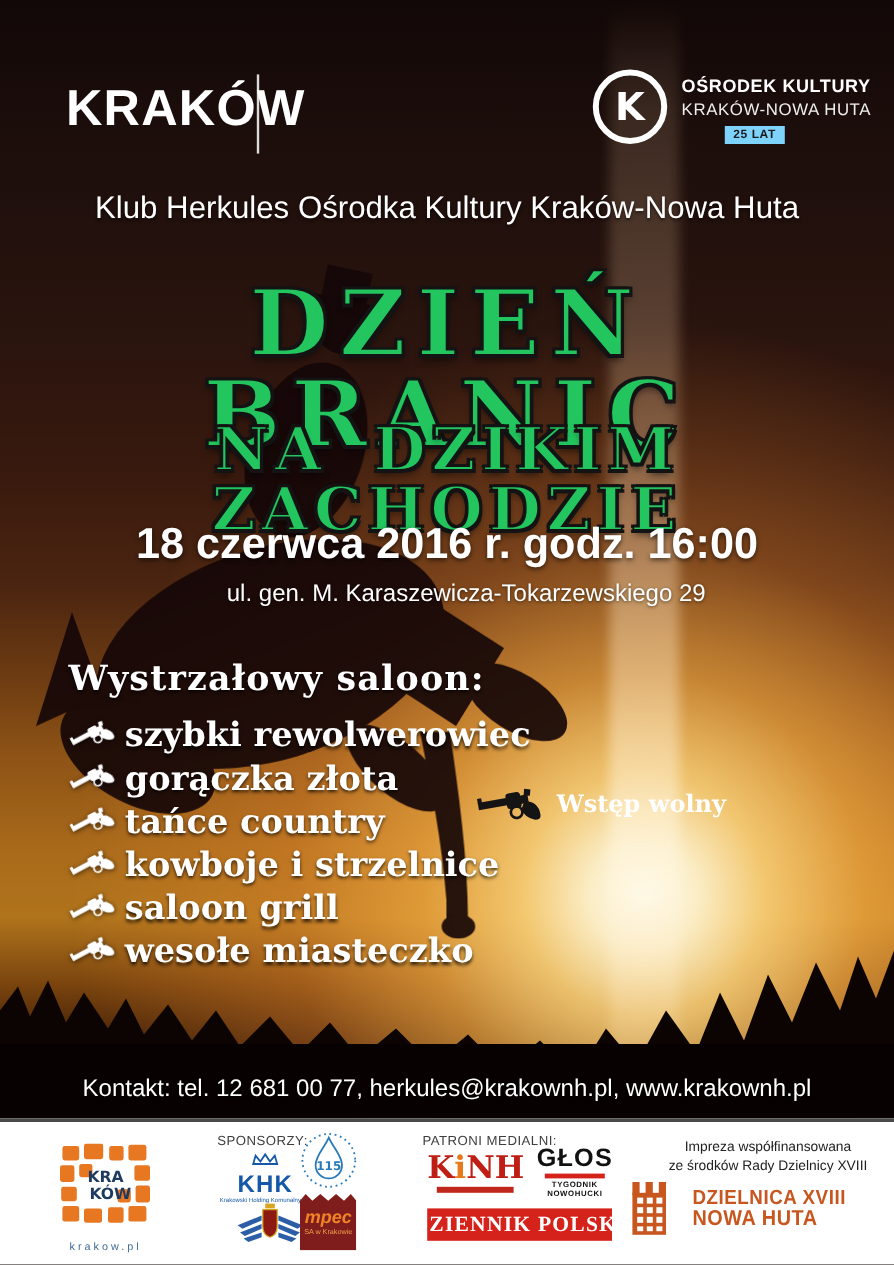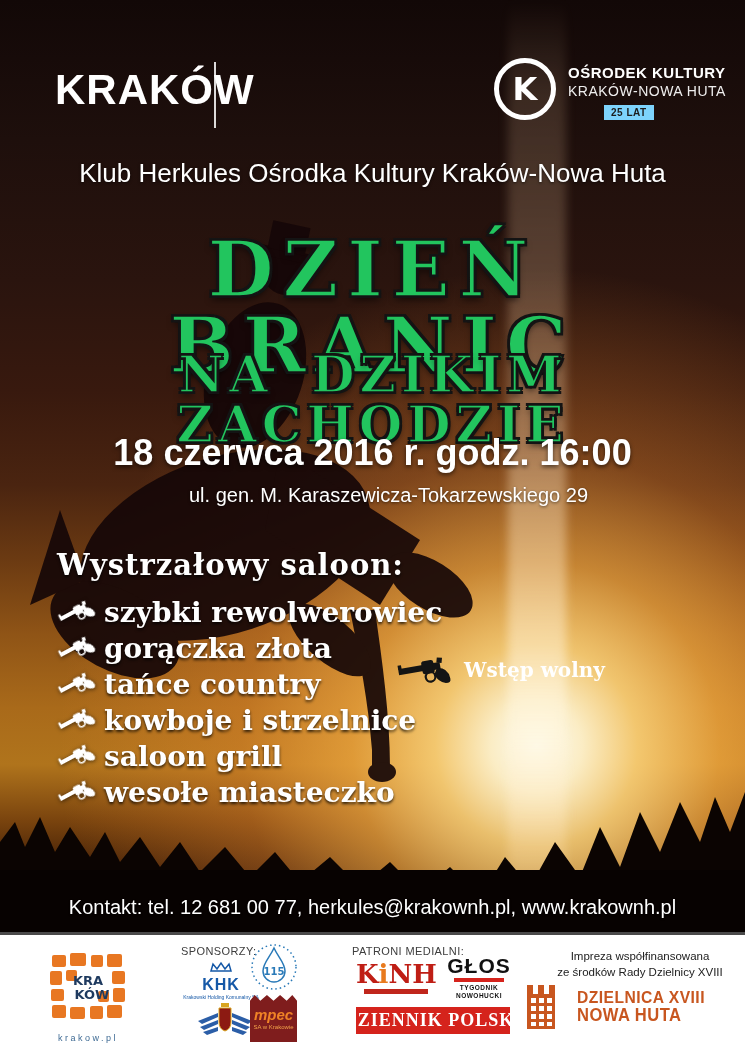--- a/index.html
+++ b/index.html
@@ -81,21 +81,21 @@
   .footer{position:absolute;left:0;bottom:0;width:745px;height:122px;background:#fff;
     border-top:3px solid #4a4a4a;box-sizing:border-box;z-index:6;}
   .fg{position:absolute;}
   .small-label{font-size:11px;color:#3d3d3d;letter-spacing:0.4px;}
 
   .krakowpl{left:48px;top:18px;width:80px;text-align:center;}
   .krakowpl-caption{margin-top:2px;font-size:9px;letter-spacing:2.5px;color:#3f6b94;}
 
   .sponsors-label{left:181px;top:10px;}
   .khk-block{left:183px;top:24px;width:76px;text-align:center;}
-  .khk-name{color:#1558a7;font-size:16px;font-weight:bold;letter-spacing:1px;line-height:1;}
+  .khk-name{color:#1558a7;font-size:20px;font-weight:bold;letter-spacing:1px;line-height:1;}
   .khk-sub{color:#1558a7;font-size:5px;margin-top:1px;white-space:nowrap;}
   .crest-block{left:196px;top:66px;}
   .drop-block{left:250px;top:6px;}
   .mpec-block{left:250px;top:60px;width:47px;height:47px;background:#7f1d1d;
     clip-path:polygon(0 12%,10% 0,22% 12%,36% 0,50% 12%,64% 0,78% 12%,90% 0,100% 12%,100% 100%,0 100%);
     display:flex;flex-direction:column;align-items:center;justify-content:center;}
   .mpec-name{color:#f08326;font-size:15px;font-weight:bold;font-style:italic;line-height:1;}
   .mpec-sub{color:#f2a24a;font-size:6px;margin-top:2px;text-align:center;}
 
   .media-label{left:352px;top:10px;}

